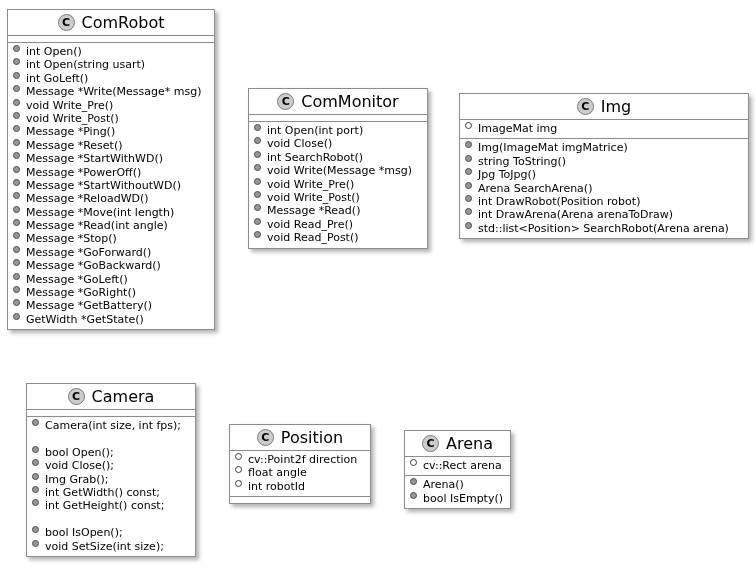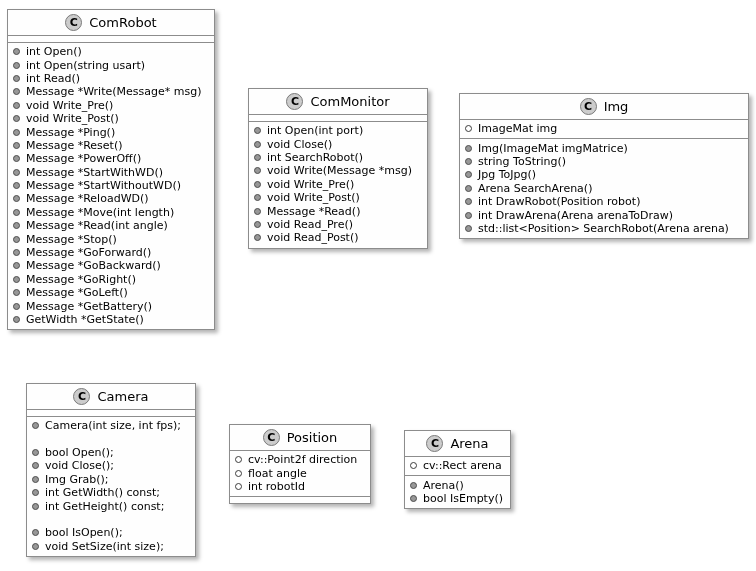--- a/index.html
+++ b/index.html
@@ -40,33 +40,32 @@
     border-radius: 50%;
     background: var(--circle-bg, #cccccc);
     border: 1px solid var(--circle-border, #7a7a7a);
     font-size: 11px;
     font-weight: bold;
     color: #000;
     flex: 0 0 auto;
   }
 
   .class-name {
-    font-size: 13px;
+    font-size: 16px;
     white-space: nowrap;
   }
 
   .compartment {
     border-top: 1px solid var(--box-border, #8c8c8c);
     padding: 2px 0 3px 0;
     min-height: 7px;
   }
 
   .member-row {
     display: flex;
-    align-items: center;
     height: 13.4px;
     padding: 0 12px 0 5px;
     white-space: nowrap;
   }
 
   .member-row.blank { height: 13.4px; }
 
   .bullet {
     display: inline-block;
     width: 7px;
@@ -106,21 +105,21 @@
         <div class="member-row">
           <span class="bullet method"></span>
           <span class="member-text">int Open()</span>
         </div>
         <div class="member-row">
           <span class="bullet method"></span>
           <span class="member-text">int Open(string usart)</span>
         </div>
         <div class="member-row">
           <span class="bullet method"></span>
-          <span class="member-text">int Read()</span>
+          <span class="member-text">int GoLeft()</span>
         </div>
         <div class="member-row">
           <span class="bullet method"></span>
           <span class="member-text">Message *Write(Message* msg)</span>
         </div>
         <div class="member-row">
           <span class="bullet method"></span>
           <span class="member-text">void Write_Pre()</span>
         </div>
         <div class="member-row">
@@ -130,28 +129,28 @@
         <div class="member-row">
           <span class="bullet method"></span>
           <span class="member-text">Message *Ping()</span>
         </div>
         <div class="member-row">
           <span class="bullet method"></span>
           <span class="member-text">Message *Reset()</span>
         </div>
         <div class="member-row">
           <span class="bullet method"></span>
+          <span class="member-text">Message *StartWithWD()</span>
+        </div>
+        <div class="member-row">
+          <span class="bullet method"></span>
           <span class="member-text">Message *PowerOff()</span>
         </div>
         <div class="member-row">
           <span class="bullet method"></span>
-          <span class="member-text">Message *StartWithWD()</span>
-        </div>
-        <div class="member-row">
-          <span class="bullet method"></span>
           <span class="member-text">Message *StartWithoutWD()</span>
         </div>
         <div class="member-row">
           <span class="bullet method"></span>
           <span class="member-text">Message *ReloadWD()</span>
         </div>
         <div class="member-row">
           <span class="bullet method"></span>
           <span class="member-text">Message *Move(int length)</span>
         </div>
@@ -166,28 +165,28 @@
         <div class="member-row">
           <span class="bullet method"></span>
           <span class="member-text">Message *GoForward()</span>
         </div>
         <div class="member-row">
           <span class="bullet method"></span>
           <span class="member-text">Message *GoBackward()</span>
         </div>
         <div class="member-row">
           <span class="bullet method"></span>
+          <span class="member-text">Message *GoLeft()</span>
+        </div>
+        <div class="member-row">
+          <span class="bullet method"></span>
           <span class="member-text">Message *GoRight()</span>
         </div>
         <div class="member-row">
           <span class="bullet method"></span>
-          <span class="member-text">Message *GoLeft()</span>
-        </div>
-        <div class="member-row">
-          <span class="bullet method"></span>
           <span class="member-text">Message *GetBattery()</span>
         </div>
         <div class="member-row">
           <span class="bullet method"></span>
           <span class="member-text">GetWidth *GetState()</span>
         </div>
       </div>
     </div>
 
     <div class="class-box" style="left: 248px; top: 88px; width: 180px;">

